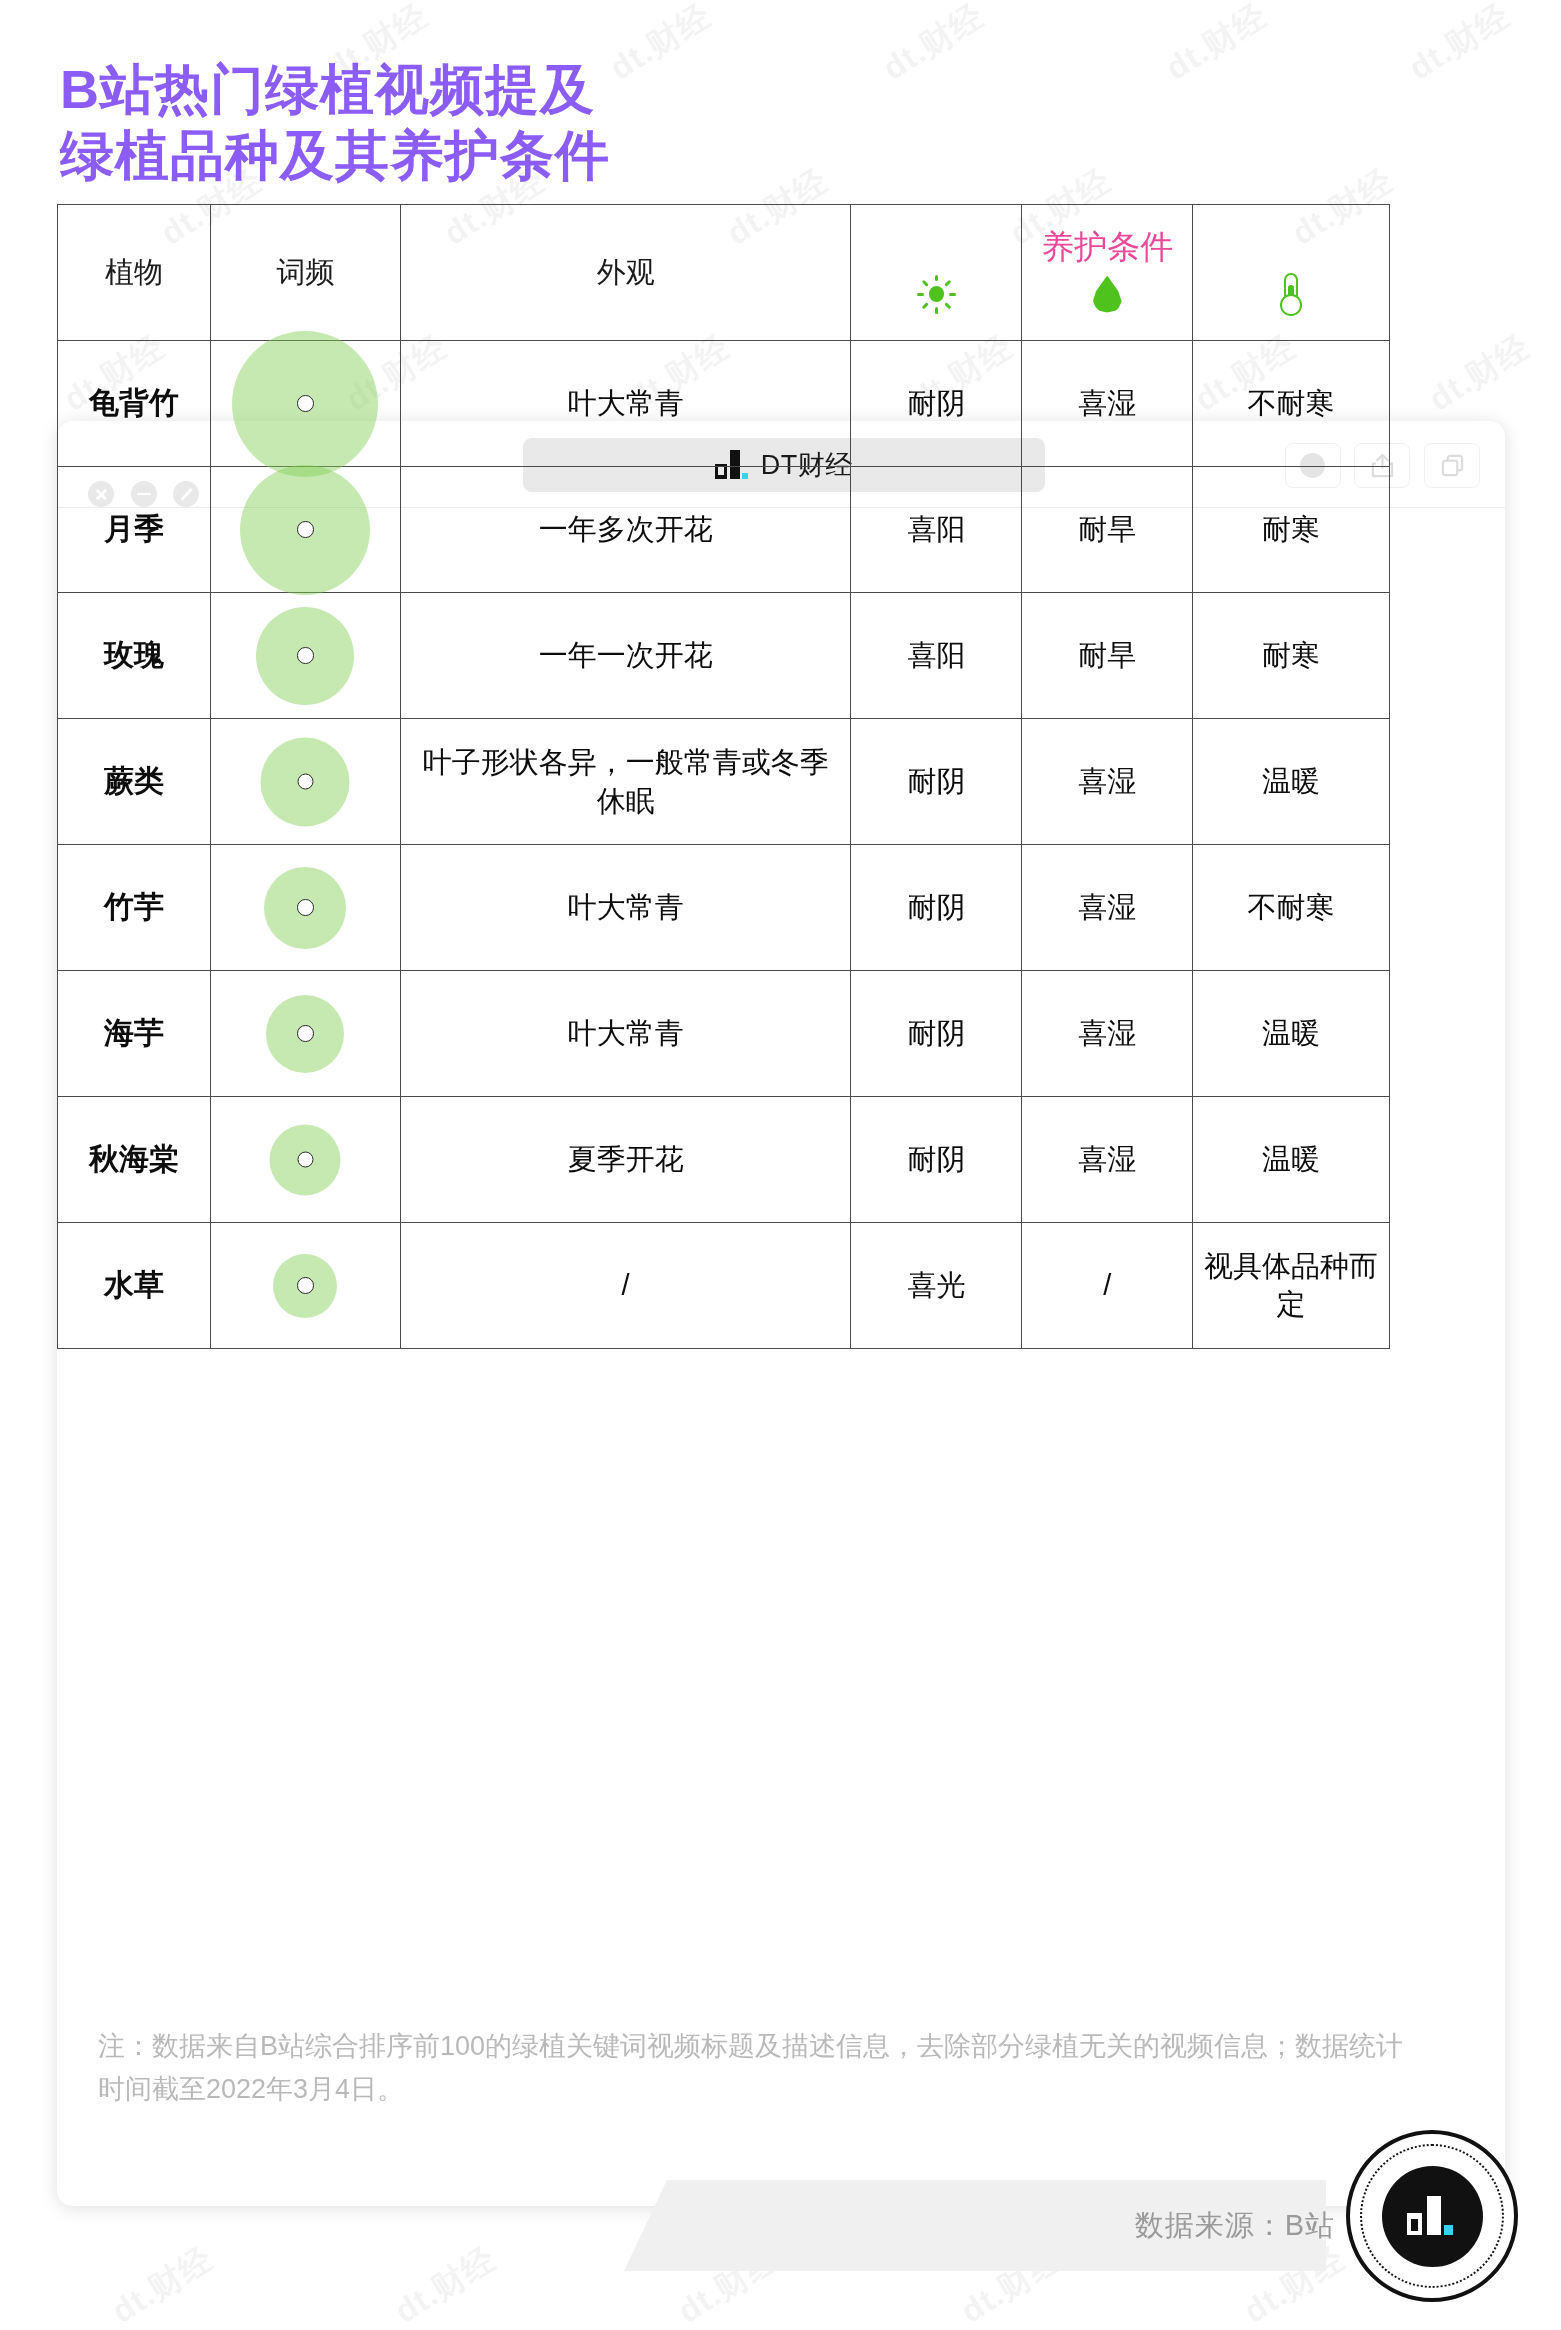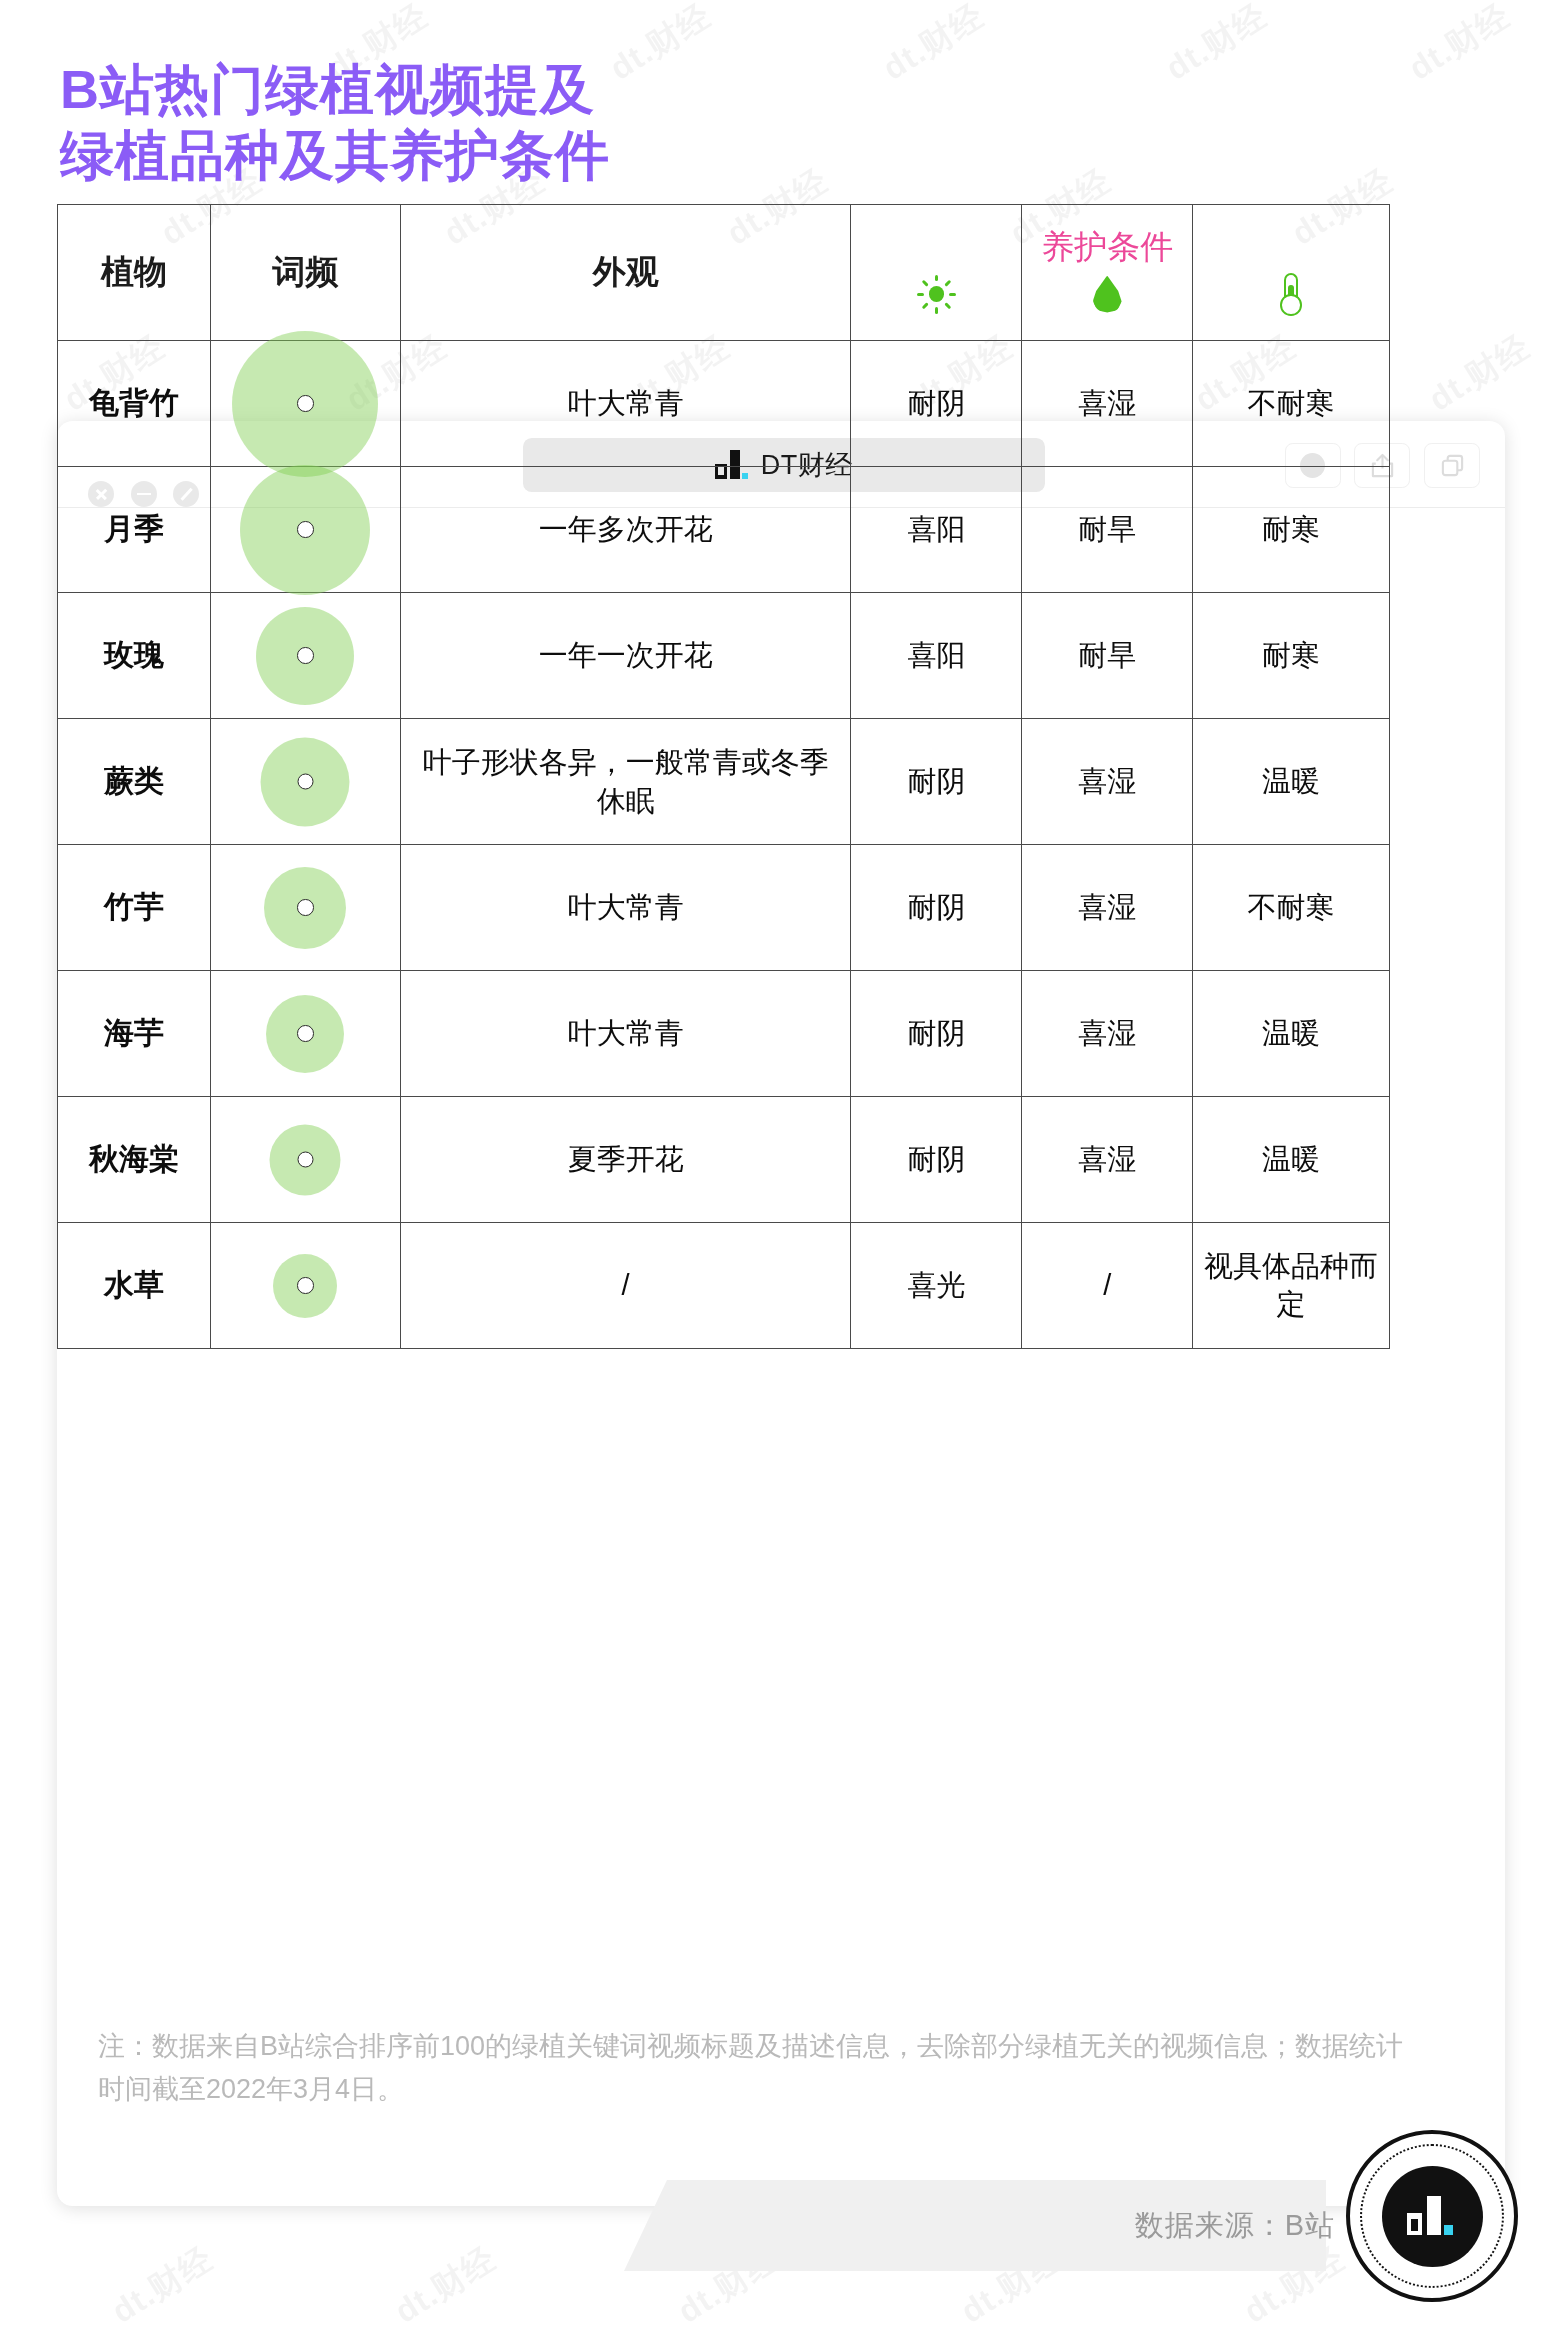--- a/index.html
+++ b/index.html
@@ -195,23 +195,23 @@
     text-align: center;
     vertical-align: middle;
     background: transparent;
   }
   .hdr-row th {
     height: 135px;
     font-weight: 400;
     border-bottom: 1px solid #4a4a4a;
   }
   .hdr-text {
-    font-size: 33px;
+    font-size: 29px;
     color: #1c1c1c;
-    font-weight: 700;
+    font-weight: 400;
   }
   .care-group {
     position: absolute;
     left: 0;
     right: 0;
     top: 19.5px;
     text-align: center;
     font-size: 33px;
     color: #ec4899;
   }

